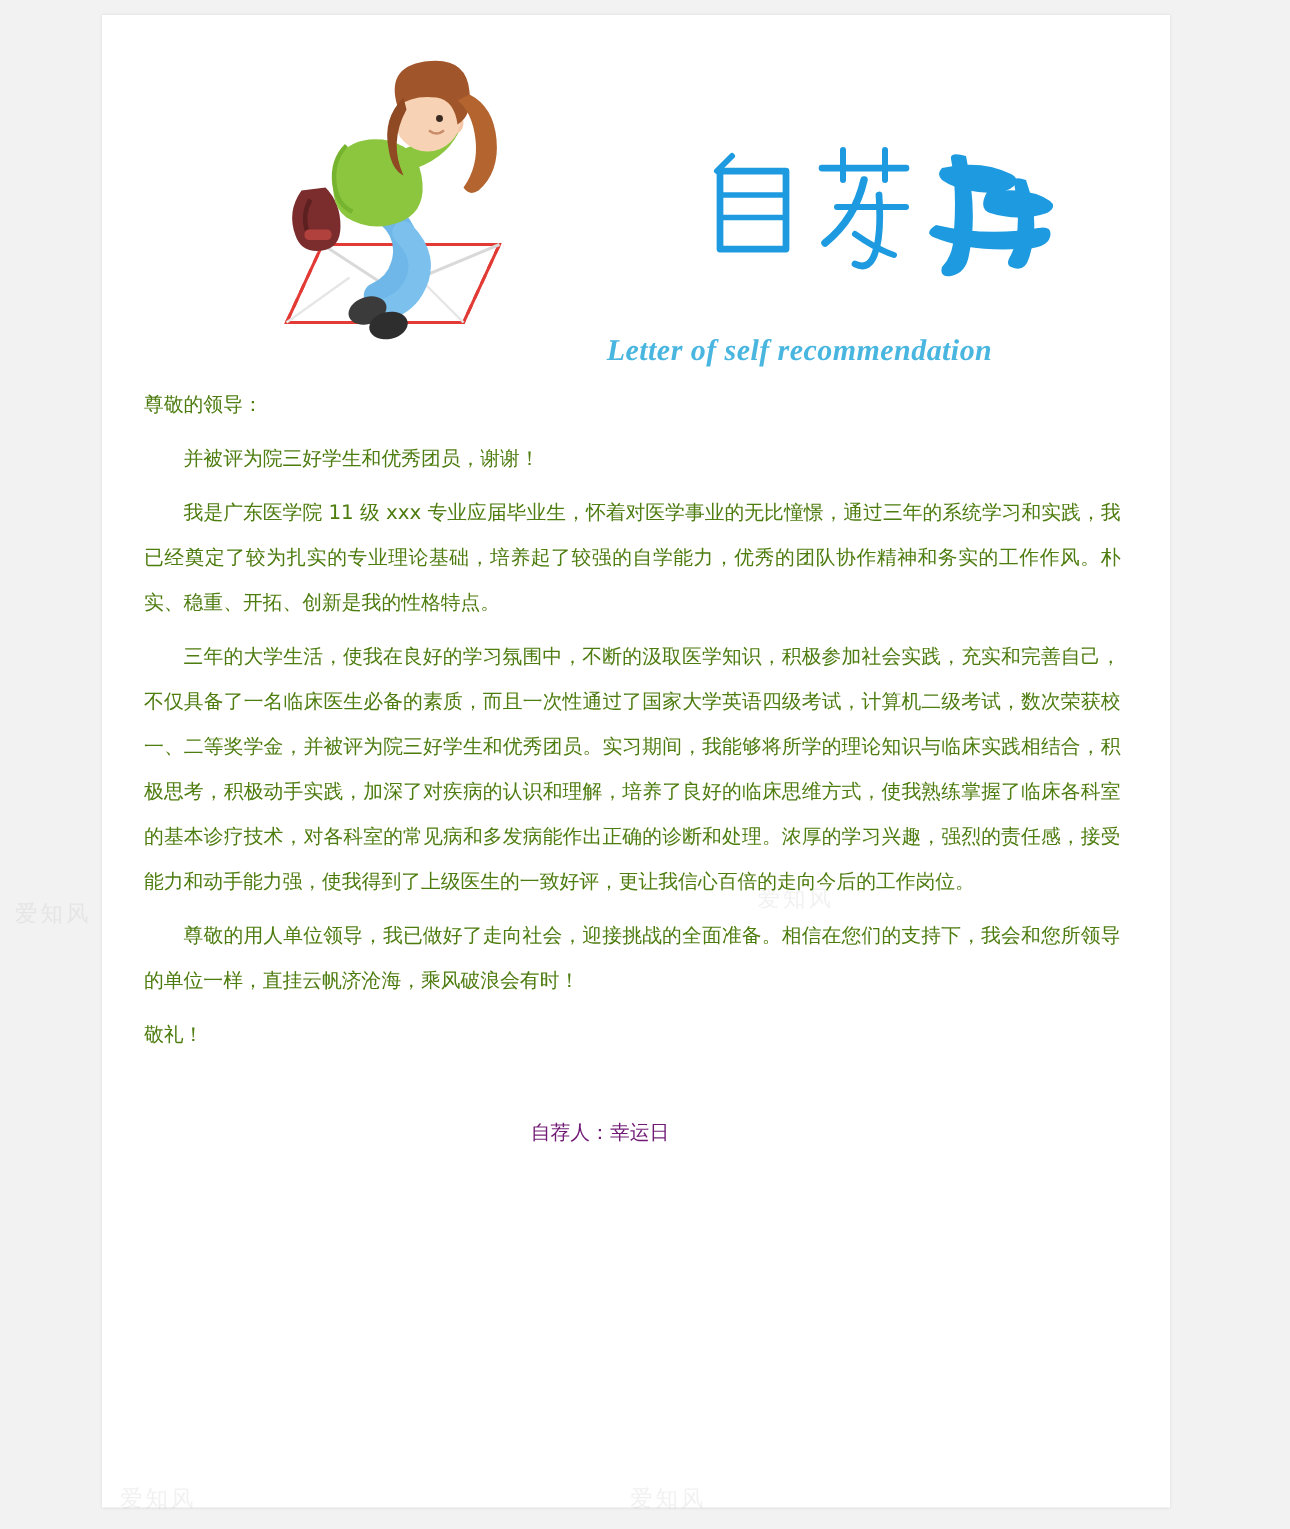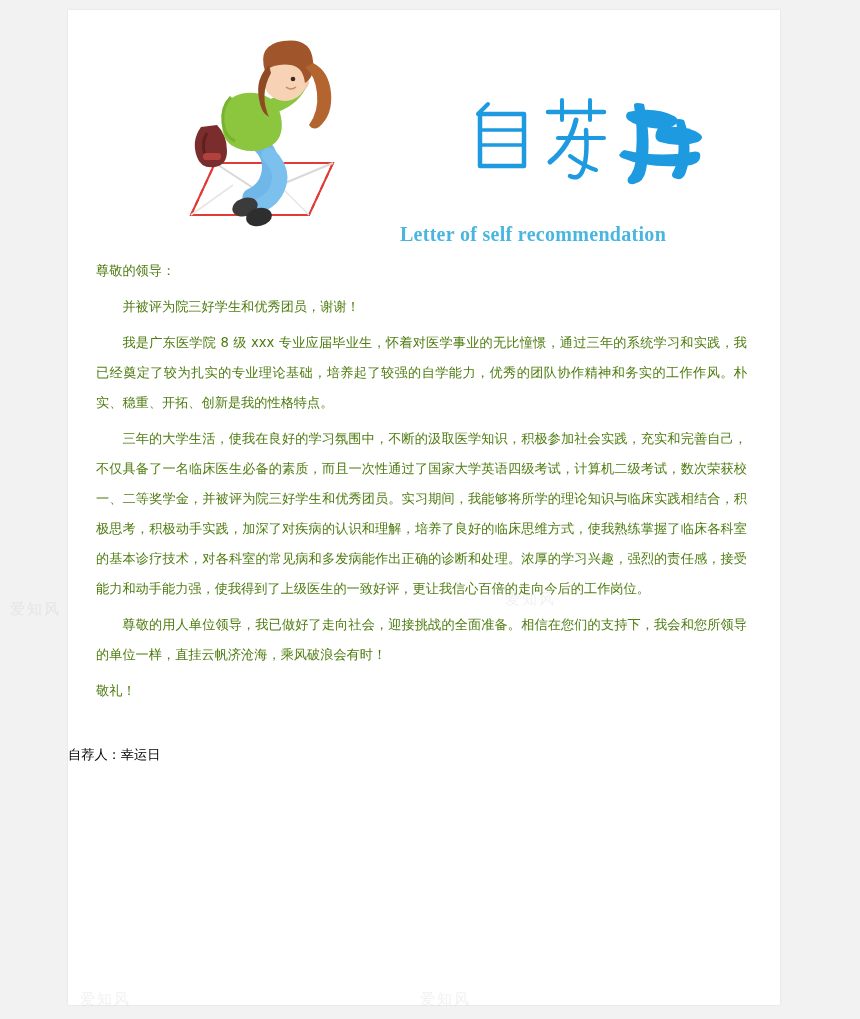--- a/index.html
+++ b/index.html
@@ -55,20 +55,21 @@
     position: absolute;
     left: 290px;
     top: 213px;
     width: 350px;
     text-align: center;
     color: #49b6e0;
     font-family: "Liberation Serif", serif;
     font-weight: bold;
     font-size: 20px;
     letter-spacing: 0.3px;
+    font-style: italic;
   }
 
   
   .body-wrap {
     position: absolute;
     left: 0;
     top: 246px;
     width: 712px;
   }
   .letter-text {
@@ -78,22 +79,22 @@
     line-height: 30px;
     font-family: "DejaVu Sans", "Liberation Sans", sans-serif;
   }
   .letter-text p {
     margin: 0 0 6px 0;
     text-align: justify;
   }
   .indent2 { text-indent: 2em; }
   .sign {
     margin: 40px 48px 0 0;
-    text-align: left;
-    color: #000000;
+    text-align: center;
+    color: #701a75;
     font-size: 13.2px;
     font-family: Liberation Sans, sans-serif;
   }
 
   
   .wm {
     position: absolute;
     color: rgba(120,120,120,0.10);
     font-size: 15px;
     letter-spacing: 2px;
@@ -190,21 +191,21 @@
         </svg>
       </div>
 
       <div class="title-en">Letter of self recommendation</div>
     </div>
 
     <div class="body-wrap">
       <div class="letter-text">
         <p>尊敬的领导：</p>
         <p class="indent2">并被评为院三好学生和优秀团员，谢谢！</p>
-        <p class="indent2">我是广东医学院 8 级 xxx 专业应届毕业生，怀着对医学事业的无比憧憬，通过三年的系统学习和实践，我已经奠定了较为扎实的专业理论基础，培养起了较强的自学能力，优秀的团队协作精神和务实的工作作风。朴实、稳重、开拓、创新是我的性格特点。</p>
+        <p class="indent2">我是广东医学院 11 级 xxx 专业应届毕业生，怀着对医学事业的无比憧憬，通过三年的系统学习和实践，我已经奠定了较为扎实的专业理论基础，培养起了较强的自学能力，优秀的团队协作精神和务实的工作作风。朴实、稳重、开拓、创新是我的性格特点。</p>
         <p class="indent2">三年的大学生活，使我在良好的学习氛围中，不断的汲取医学知识，积极参加社会实践，充实和完善自己，不仅具备了一名临床医生必备的素质，而且一次性通过了国家大学英语四级考试，计算机二级考试，数次荣获校一、二等奖学金，并被评为院三好学生和优秀团员。实习期间，我能够将所学的理论知识与临床实践相结合，积极思考，积极动手实践，加深了对疾病的认识和理解，培养了良好的临床思维方式，使我熟练掌握了临床各科室的基本诊疗技术，对各科室的常见病和多发病能作出正确的诊断和处理。浓厚的学习兴趣，强烈的责任感，接受能力和动手能力强，使我得到了上级医生的一致好评，更让我信心百倍的走向今后的工作岗位。</p>
         <p class="indent2">尊敬的用人单位领导，我已做好了走向社会，迎接挑战的全面准备。相信在您们的支持下，我会和您所领导的单位一样，直挂云帆济沧海，乘风破浪会有时！</p>
         <p>敬礼！</p>
       </div>
       <div class="sign">自荐人：幸运日</div>
     </div>
 
   </div>
 
   <div class="wm wm1">爱知风</div>

